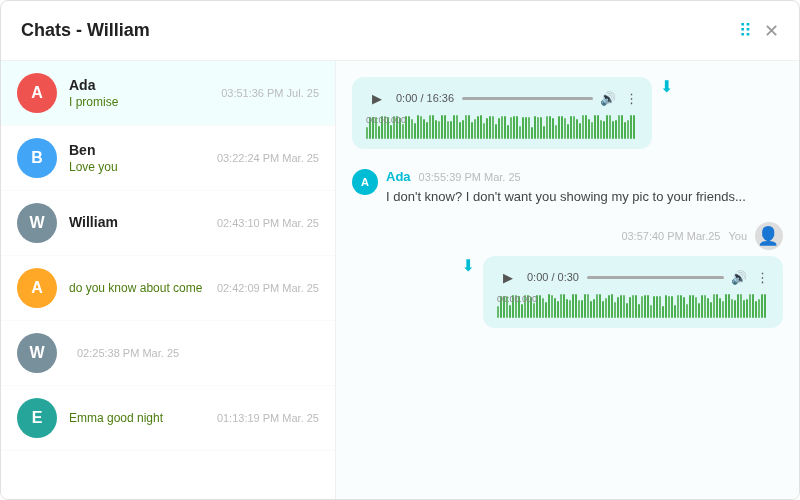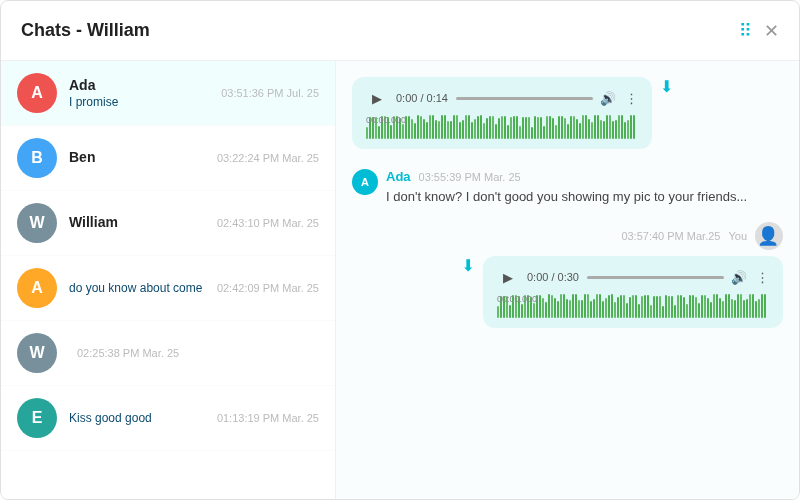--- a/index.html
+++ b/index.html
@@ -89,21 +89,21 @@
       min-width: 0;
     }
     .chat-name {
       font-size: 14px;
       font-weight: 600;
       color: #222;
       margin-bottom: 2px;
     }
     .chat-preview {
       font-size: 12px;
-      color: #0c4a6e;
+      color: #4d7c0f;
       white-space: nowrap;
       overflow: hidden;
       text-overflow: ellipsis;
     }
     .chat-time {
       font-size: 11px;
       color: #bbb;
       white-space: nowrap;
       margin-left: 8px;
       flex-shrink: 0;
@@ -297,20 +297,21 @@
       <div class="chat-info">
         <div class="chat-name">Ada</div>
         <div class="chat-preview">I promise</div>
       </div>
       <div class="chat-time">03:51:36 PM Jul. 25</div>
     </div>
       <div class="chat-item">
       <div class="avatar" style="background:#42a5f5">B</div>
       <div class="chat-info">
         <div class="chat-name">Ben</div>
+        <div class="chat-preview">Love you</div>
       </div>
       <div class="chat-time">03:22:24 PM Mar. 25</div>
     </div>
       <div class="chat-item">
       <div class="avatar" style="background:#78909c">W</div>
       <div class="chat-info">
         <div class="chat-name">William</div>
       </div>
       <div class="chat-time">02:43:10 PM Mar. 25</div>
     </div>
@@ -321,33 +322,33 @@
       </div>
       <div class="chat-time">02:42:09 PM Mar. 25</div>
     </div>
       <div class="chat-item">
       <div class="avatar" style="background:#78909c">W</div>
       <div class="chat-time">02:25:38 PM Mar. 25</div>
     </div>
       <div class="chat-item">
       <div class="avatar" style="background:#26a69a">E</div>
       <div class="chat-info">
-        <div class="chat-preview">Kiss good good</div>
+        <div class="chat-preview">Emma good night</div>
       </div>
       <div class="chat-time">01:13:19 PM Mar. 25</div>
     </div>
     </div>
 
   <div class="chat-area">
 
     <div class="audio-row">
       <div class="audio-bubble">
         <div class="audio-controls">
           <div class="play-btn">▶</div>
-          <span class="audio-time">0:00 / 0:14</span>
+          <span class="audio-time">0:00 / 16:36</span>
           <div class="audio-slider">
             <div class="audio-slider-fill"></div>
           </div>
           <span class="volume-icon">🔊</span>
           <span class="more-icon">⋮</span>
         </div>
         <div style="position:relative;">
           <span class="waveform-time">00:00.000</span>
           <div class="wf-container" id="waveform1">
               <div class="wf-bar" style="height: 12px; background: rgb(102, 187, 106);"></div>
@@ -448,21 +449,21 @@
 
     <div class="message-row">
       <div class="msg-avatar">
         <span>A</span>
       </div>
       <div class="msg-content">
         <div class="msg-header">
           <span class="msg-name">Ada</span>
           <span class="msg-time">03:55:39 PM Mar. 25</span>
         </div>
-        <div class="msg-text">I don't know? I don't good you showing my pic to your friends...</div>
+        <div class="msg-text">I don't know? I don't want you showing my pic to your friends...</div>
       </div>
     </div>
 
     <div class="outgoing-row">
       <div class="outgoing-meta">
         <span class="outgoing-time">03:57:40 PM Mar.25</span>
         <span class="outgoing-label">You</span>
         <div class="outgoing-avatar">
           <span>👤</span>
         </div>

